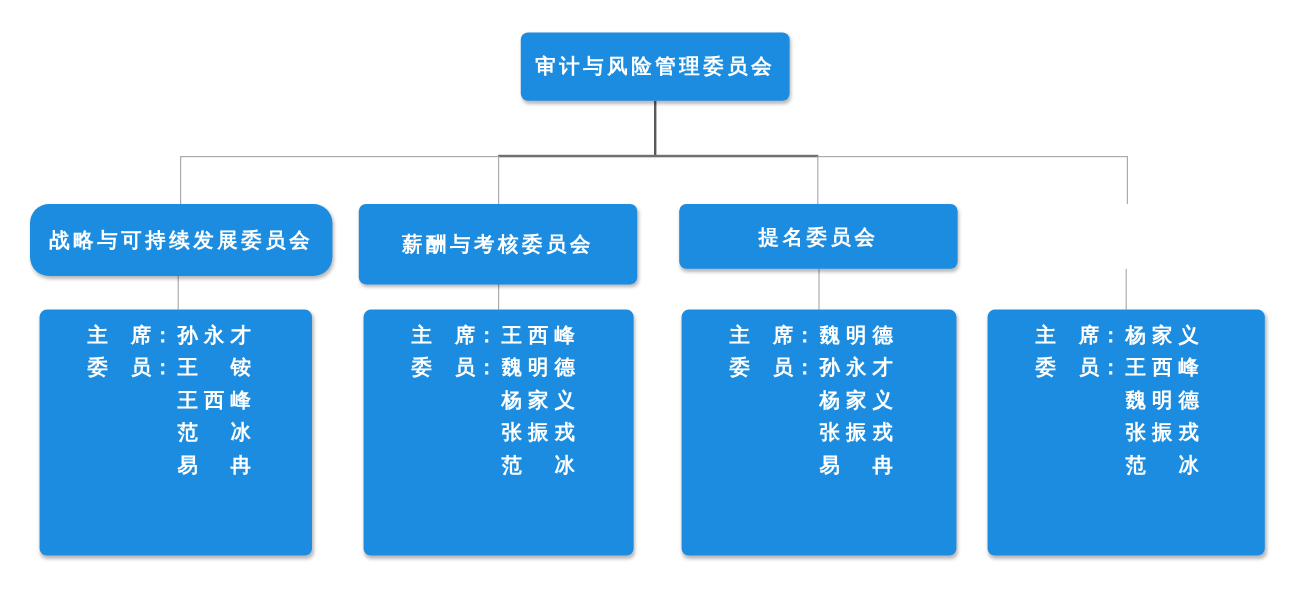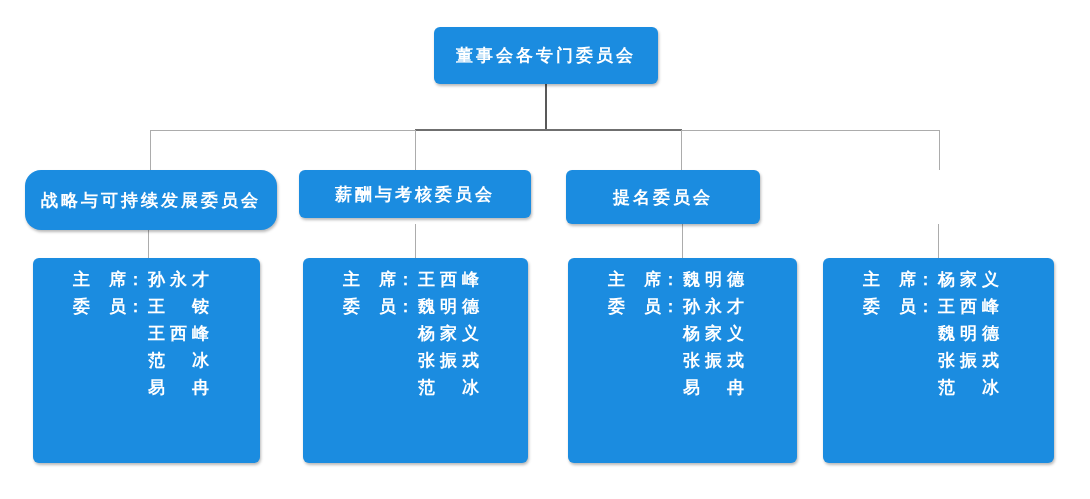--- a/index.html
+++ b/index.html
@@ -28,22 +28,22 @@
     align-items: center;
     justify-content: center;
     font-size: 17px;
     font-weight: bold;
     letter-spacing: 3px;
     text-align: center;
     white-space: nowrap;
   }
   #root-box        { left: 434px; top: 27px;  width: 224px; height: 57px; }
   #committee-box-0 { left: 25px;  top: 170px; width: 252px; height: 60px; border-radius: 16px; }
-  #committee-box-1 { left: 299px; top: 170px; width: 232px; height: 48px; }
-  #committee-box-2 { left: 566px; top: 170px; width: 194px; height: 54px; }
+  #committee-box-1 { left: 299px; top: 170px; width: 232px; height: 67px; }
+  #committee-box-2 { left: 566px; top: 170px; width: 232px; height: 54px; }
   #committee-box-3 { left: 823px; top: 170px; width: 232px; height: 54px; }
 
   #detail-box-0 { left: 33px;  top: 258px; width: 227px; height: 205px; }
   #detail-box-1 { left: 303px; top: 258px; width: 225px; height: 205px; }
   #detail-box-2 { left: 568px; top: 258px; width: 229px; height: 205px; }
   #detail-box-3 { left: 823px; top: 258px; width: 231px; height: 205px; }
 
   .detail-box { padding: 8px 10px 0 40px; }
   .detail-line {
     display: flex;
@@ -91,21 +91,21 @@
   <div class="line vdrop" id="vdrop-0"></div>
   <div class="line vdrop" id="vdrop-1"></div>
   <div class="line vdrop" id="vdrop-2"></div>
   <div class="line vdrop" id="vdrop-3"></div>
   <div class="line vsub" id="vsub-0"></div>
   <div class="line vsub" id="vsub-1"></div>
   <div class="line vsub" id="vsub-2"></div>
   <div class="line vsub" id="vsub-3"></div>
 
   <div class="node title-box" id="root-box">
-    <span>董事会各专门委员会</span>
+    <span>审计与风险管理委员会</span>
   </div>
 
   <div class="node title-box" id="committee-box-0">
     <span>战略与可持续发展委员会</span>
   </div>
   <div class="node title-box" id="committee-box-1">
     <span>薪酬与考核委员会</span>
   </div>
   <div class="node title-box" id="committee-box-2">
     <span>提名委员会</span>

